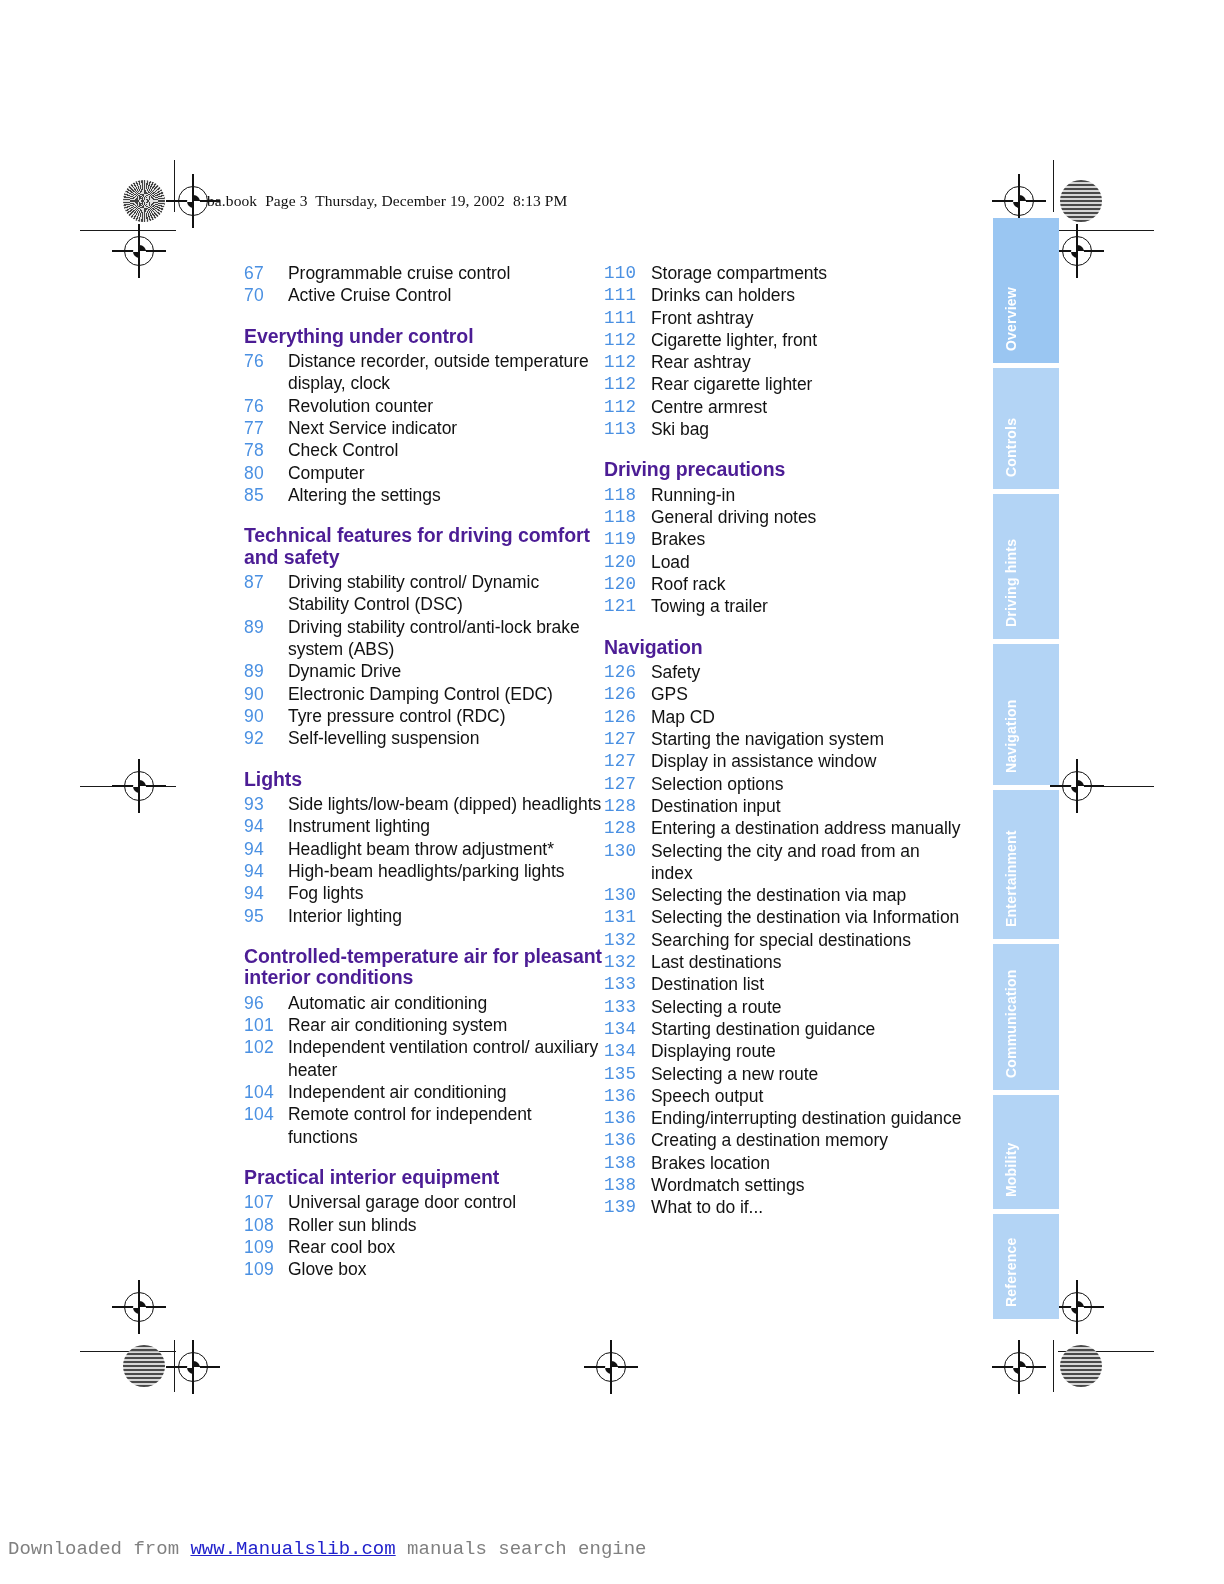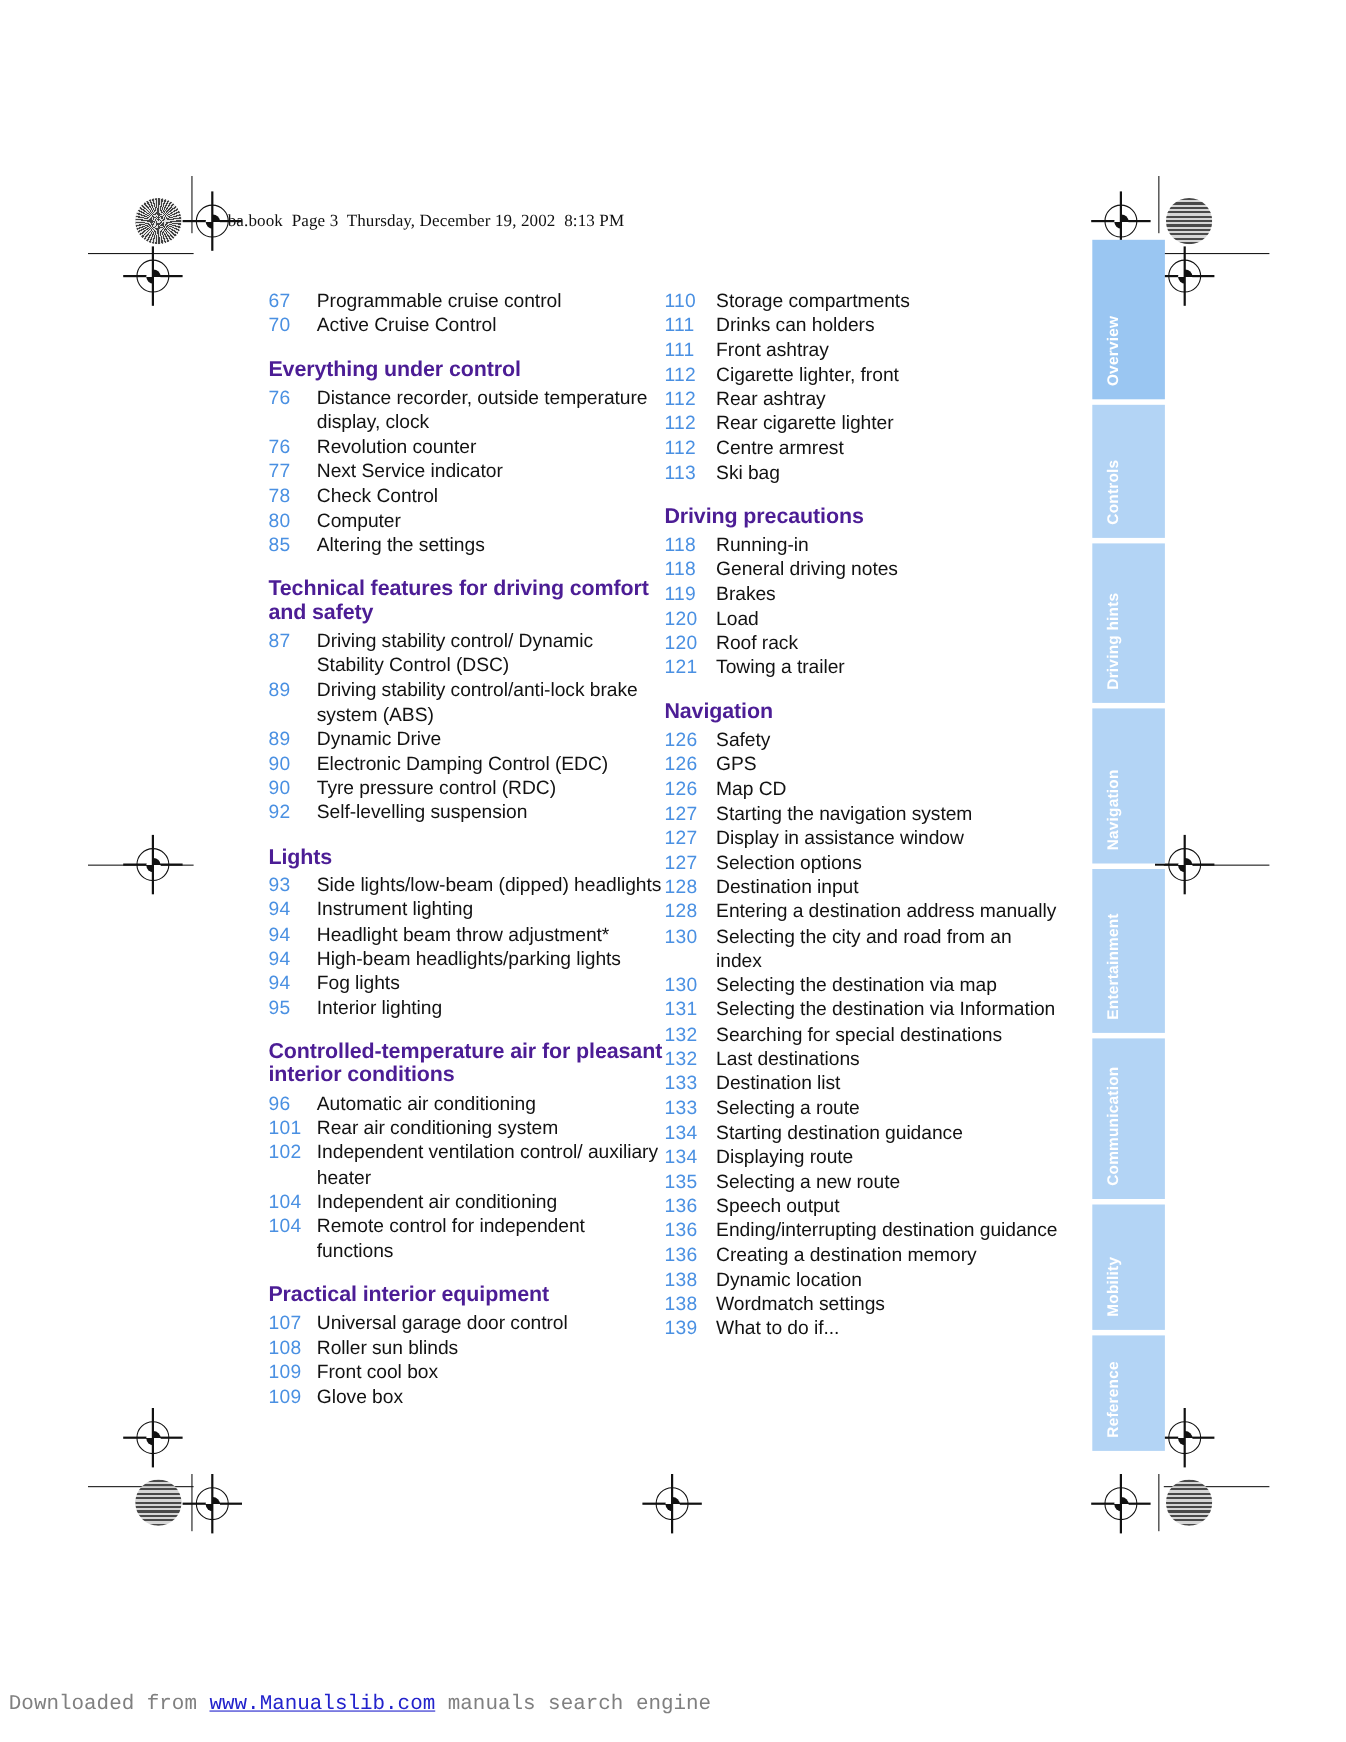--- a/index.html
+++ b/index.html
@@ -116,20 +116,21 @@
     color: #4a90e2;
     font-size: 17.5px;
     width: 44px;
     flex: 0 0 44px;
     text-align: left;
     letter-spacing: .3px;
   }
   .col.right .entry .pg {
     width: 47px;
     flex: 0 0 47px;
+    font-family: Liberation Mono, monospace;
   }
   .entry .txt {
     color: #121212;
     font-size: 17.5px;
     letter-spacing: -0.05px;
     flex: 1 1 auto;
   }
 
   
   .tabstrip {
@@ -359,21 +360,21 @@
         <div class="entry">
           <span class="pg">107</span>
           <span class="txt">Universal garage door control</span>
         </div>
         <div class="entry">
           <span class="pg">108</span>
           <span class="txt">Roller sun blinds</span>
         </div>
         <div class="entry">
           <span class="pg">109</span>
-          <span class="txt">Front cool box</span>
+          <span class="txt">Rear cool box</span>
         </div>
         <div class="entry">
           <span class="pg">109</span>
           <span class="txt">Glove box</span>
         </div>
       </div>
     </div>
   <div class="col right">
       <div class="section">
         <div class="entry">
@@ -517,21 +518,21 @@
         <div class="entry">
           <span class="pg">136</span>
           <span class="txt">Ending/interrupting destination guidance</span>
         </div>
         <div class="entry">
           <span class="pg">136</span>
           <span class="txt">Creating a destination memory</span>
         </div>
         <div class="entry">
           <span class="pg">138</span>
-          <span class="txt">Dynamic location</span>
+          <span class="txt">Brakes location</span>
         </div>
         <div class="entry">
           <span class="pg">138</span>
           <span class="txt">Wordmatch settings</span>
         </div>
         <div class="entry">
           <span class="pg">139</span>
           <span class="txt">What to do if...</span>
         </div>
       </div>

